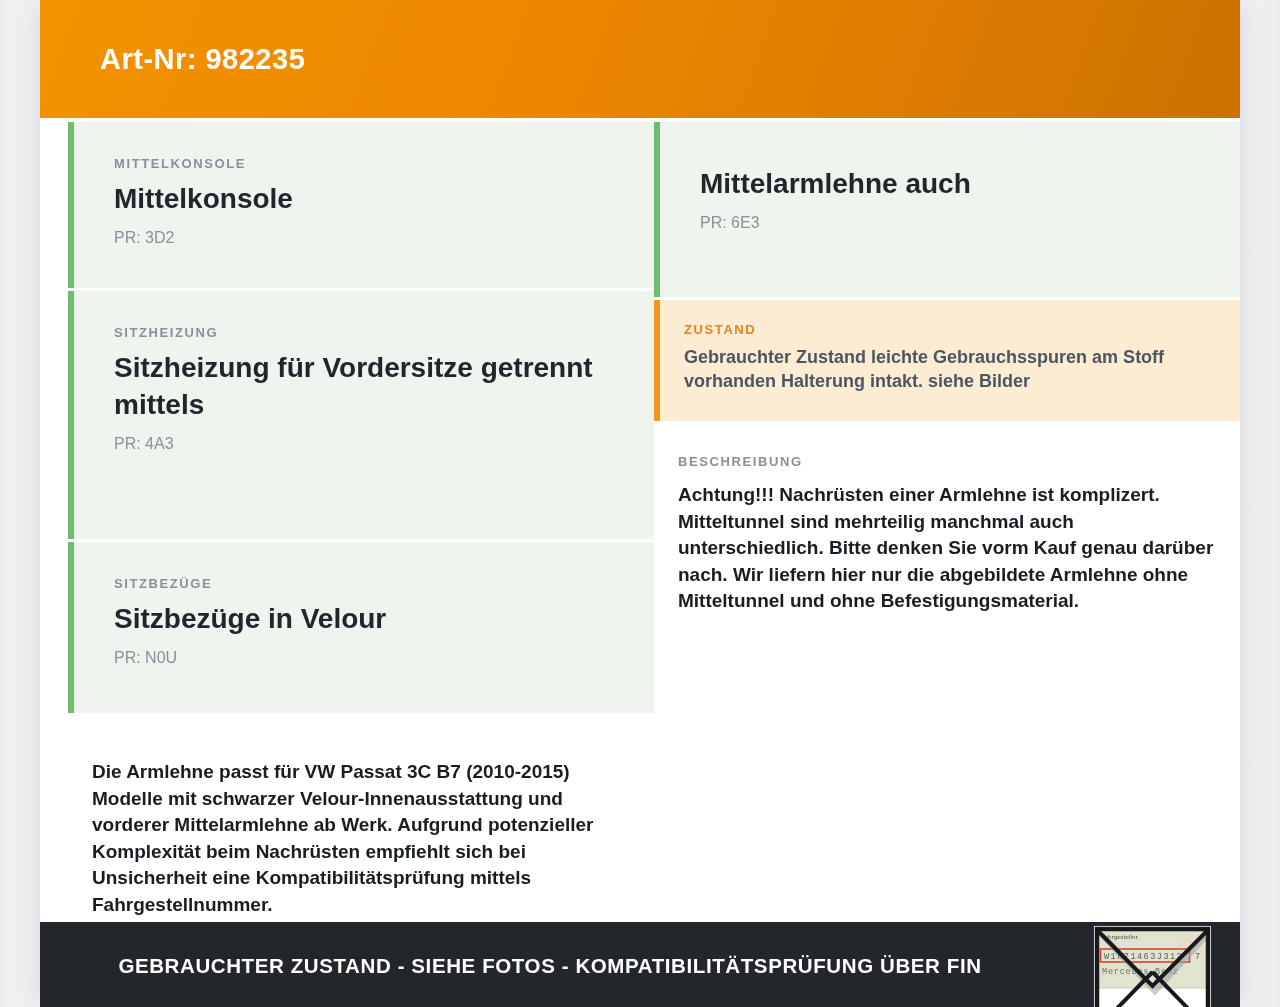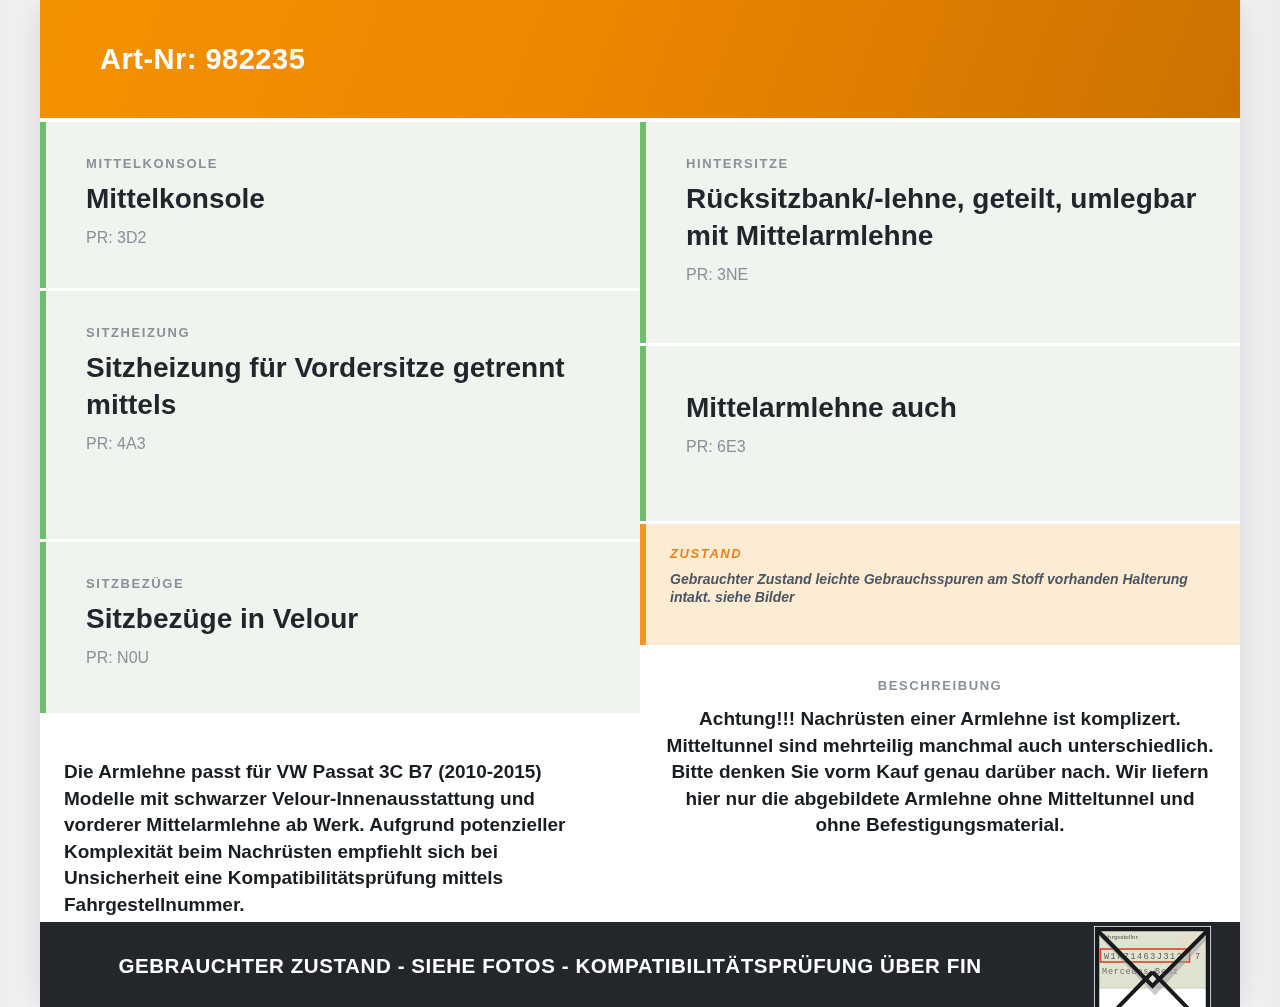--- a/index.html
+++ b/index.html
@@ -23,33 +23,32 @@
     align-items: center;
   }
   .banner h1 {
     padding-left: 60px;
     font-size: 29px;
     font-weight: 700;
     letter-spacing: 0.5px;
     color: #ffffff;
   }
   
-  .columns { display: flex; margin-top: 4px; height: 798px; }
+  .columns { display: flex; margin-top: 4px; height: 798px; margin-left: 28px; }
   .col { width: 600px; display: flex; flex-direction: column; }
   .card {
     background: #eff5ee;
     border-left: 6px solid #6cbf6e;
     padding: 34px 40px 0 40px;
     margin-bottom: 3px;
   }
   .card.warn {
     background: #fcecd4;
     border-left: 6px solid #f5941f;
     padding: 22px 32px 0 24px;
-    font-style: italic;
   }
   .card-label {
     font-size: 13px;
     font-weight: 700;
     letter-spacing: 1.6px;
     color: #8a9099;
   }
   .card.warn .card-label { color: #e8821f; }
   .card-title {
     margin-top: 10px;
@@ -60,21 +59,21 @@
     max-width: 515px;
   }
   .card-title.narrow { max-width: 482px; }
   .card-pr {
     margin-top: 11px;
     font-size: 16px;
     color: #8a9099;
   }
   .warn-text {
     margin-top: 9px;
-    font-size: 14px;
+    font-size: 18px;
     line-height: 1.32;
     font-weight: 600;
     color: #4d5560;
     max-width: 548px;
   }
   .plain {
     background: #ffffff;
     padding: 30px 24px 0 24px;
   }
   .plain-label {
@@ -86,21 +85,21 @@
   .plain-text {
     margin-top: 13px;
     font-size: 19px;
     line-height: 1.40;
     font-weight: 700;
     color: #181d22;
     max-width: 552px;
   }
   
   .hL1 { height: 174px; } .hL2 { height: 260px; } .hL3 { height: 179px; } .hL4 { height: 214px; }
-  .hR1 { height: 221px; } .hR2 { height: 175px; } .hR3 { height: 121px; } .hR4 { height: 272px; text-align: center; }
+  .hR1 { height: 221px; } .hR2 { height: 175px; } .hR3 { height: 121px; } .hR4 { height: 272px; }
   
   .footer {
     position: relative;
     margin-top: 2px;
     height: 87px;
     background: #23272c;
     display: flex;
     align-items: center;
   }
   .footer-text {
@@ -152,25 +151,20 @@
       </section>
 
       <section class="plain hL4">
         <p class="plain-text">Die Armlehne passt für VW Passat 3C B7 (2010-2015) Modelle mit schwarzer Velour-Innenausstattung und vorderer Mittelarmlehne ab Werk. Aufgrund potenzieller Komplexität beim Nachrüsten empfiehlt sich bei Unsicherheit eine Kompatibilitätsprüfung mittels Fahrgestellnummer.</p>
       </section>
 
     </div>
 
     <div class="col">
 
-      <section class="card hR1">
-        <div class="card-label">HINTERSITZE</div>
-        <h2 class="card-title">Rücksitzbank/-lehne, geteilt, umlegbar mit Mittelarmlehne</h2>
-        <div class="card-pr">PR: 3NE</div>
-      </section>
 
       <section class="card hR2">
         <h2 class="card-title">Mittelarmlehne auch</h2>
         <div class="card-pr">PR: 6E3</div>
       </section>
 
       <section class="card warn hR3">
         <div class="card-label">ZUSTAND</div>
         <p class="warn-text">Gebrauchter Zustand leichte Gebrauchsspuren am Stoff vorhanden Halterung intakt. siehe Bilder</p>
       </section>

